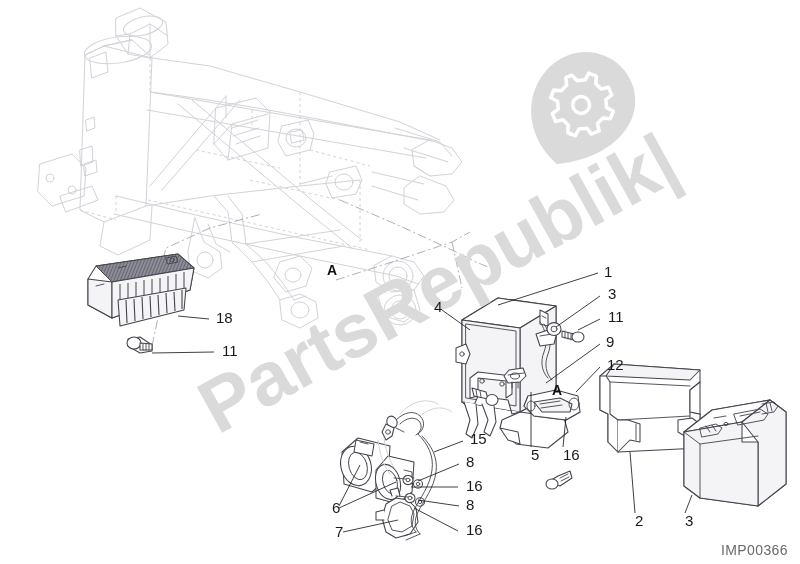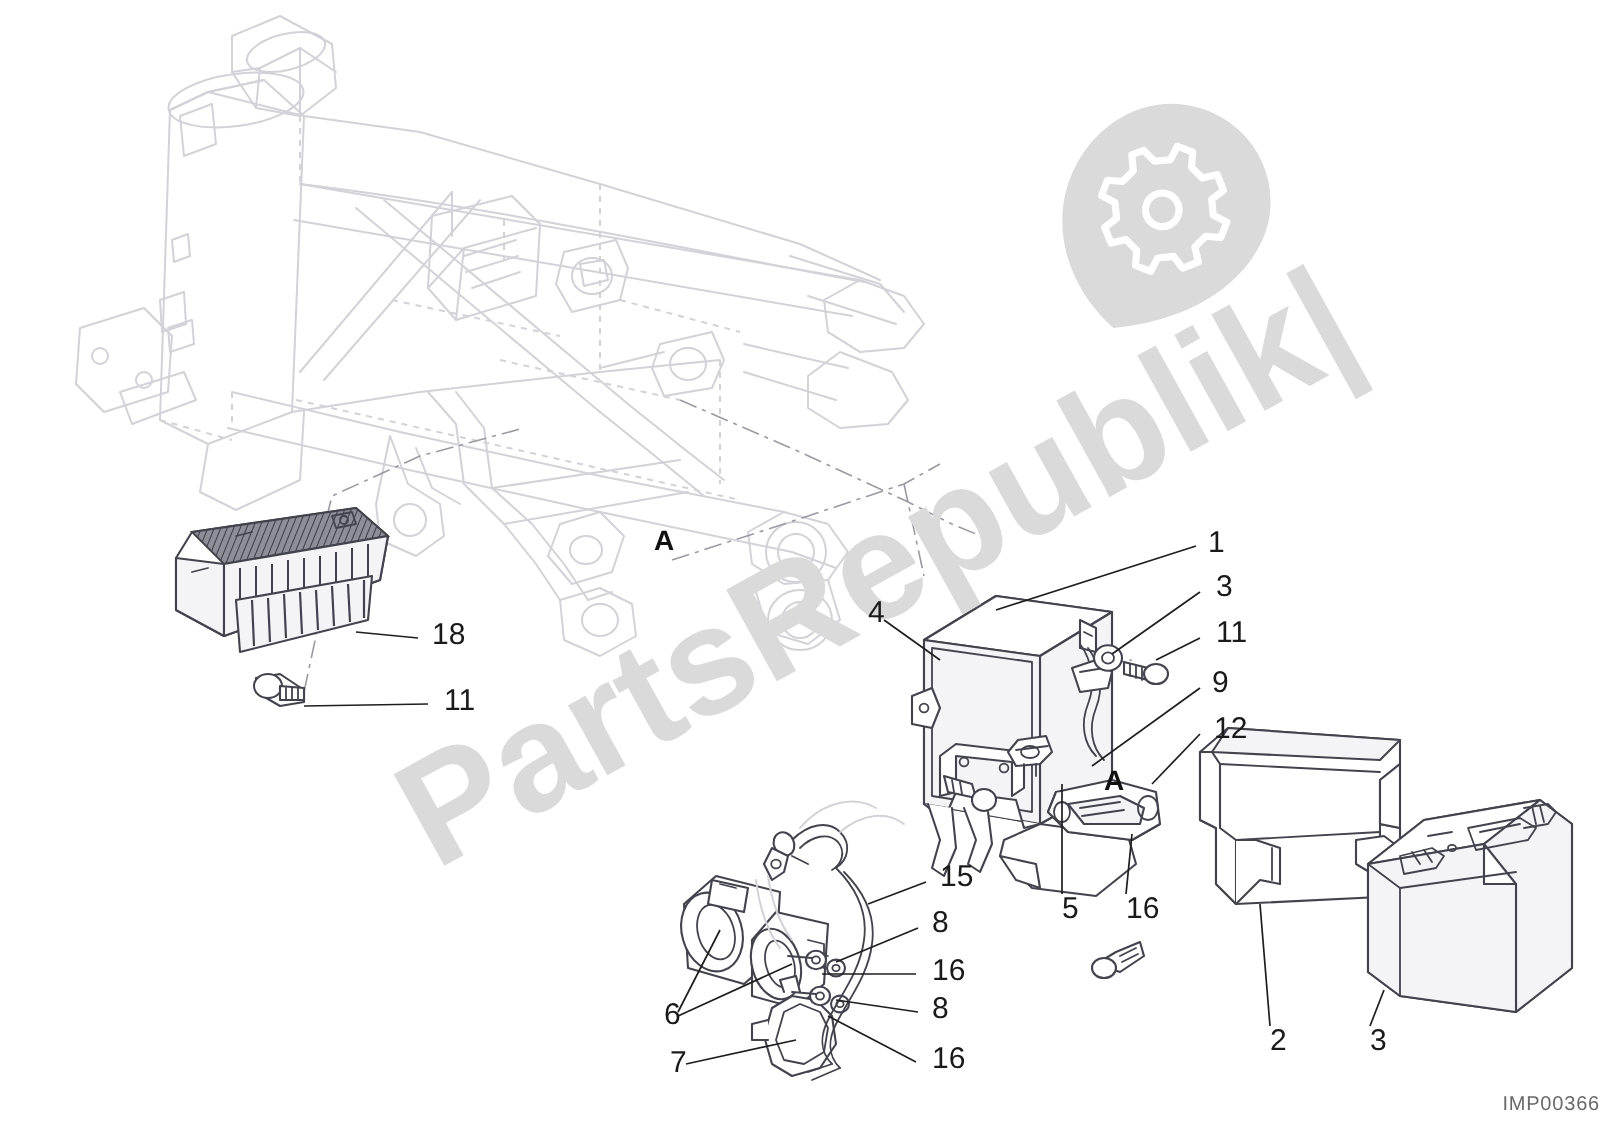--- a/index.html
+++ b/index.html
@@ -1,20 +1,20 @@
 <!DOCTYPE html>
 <html><head>
 <meta charset="utf-8">
 <style>
   html,body{margin:0;padding:0;background:#fff;}
   body{width:800px;height:564px;overflow:hidden;
        font-family:"Liberation Sans",sans-serif;}
   #stage{position:relative;width:800px;height:564px;background:#ffffff;}
   #stage svg{position:absolute;left:0;top:0;}
-  .code{position:absolute;right:0;bottom:6px;font-size:10px;color:#6a6a6a;
+  .code{position:absolute;right:12px;bottom:6px;font-size:14px;color:#6a6a6a;
         letter-spacing:.4px;font-family:"Liberation Sans",sans-serif;}
 </style>
 </head>
 <body>
 
 <div id="stage">
 
   <svg width="800" height="564" viewBox="0 0 800 564">
 
     <defs>

